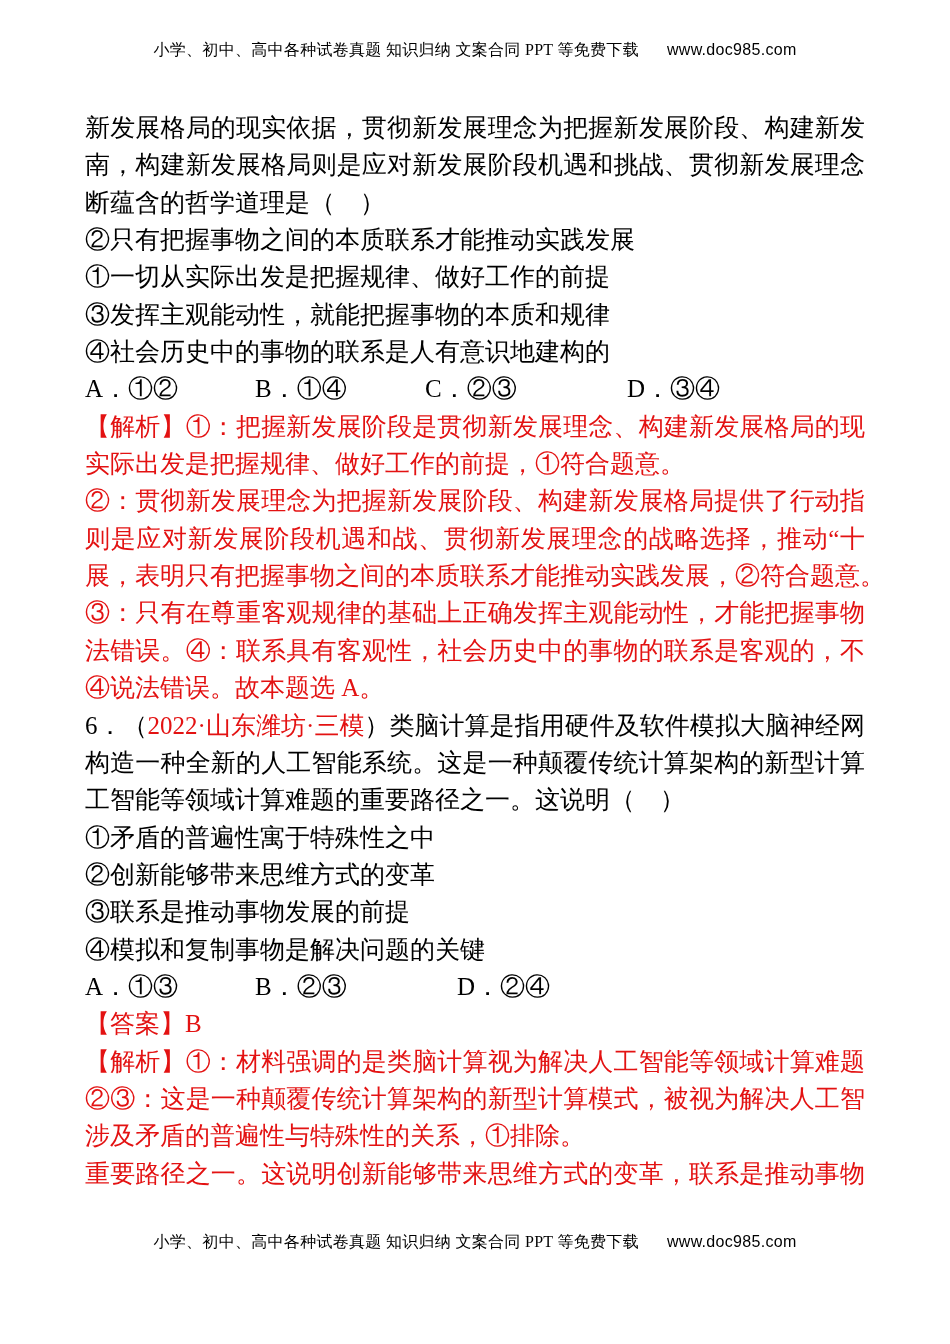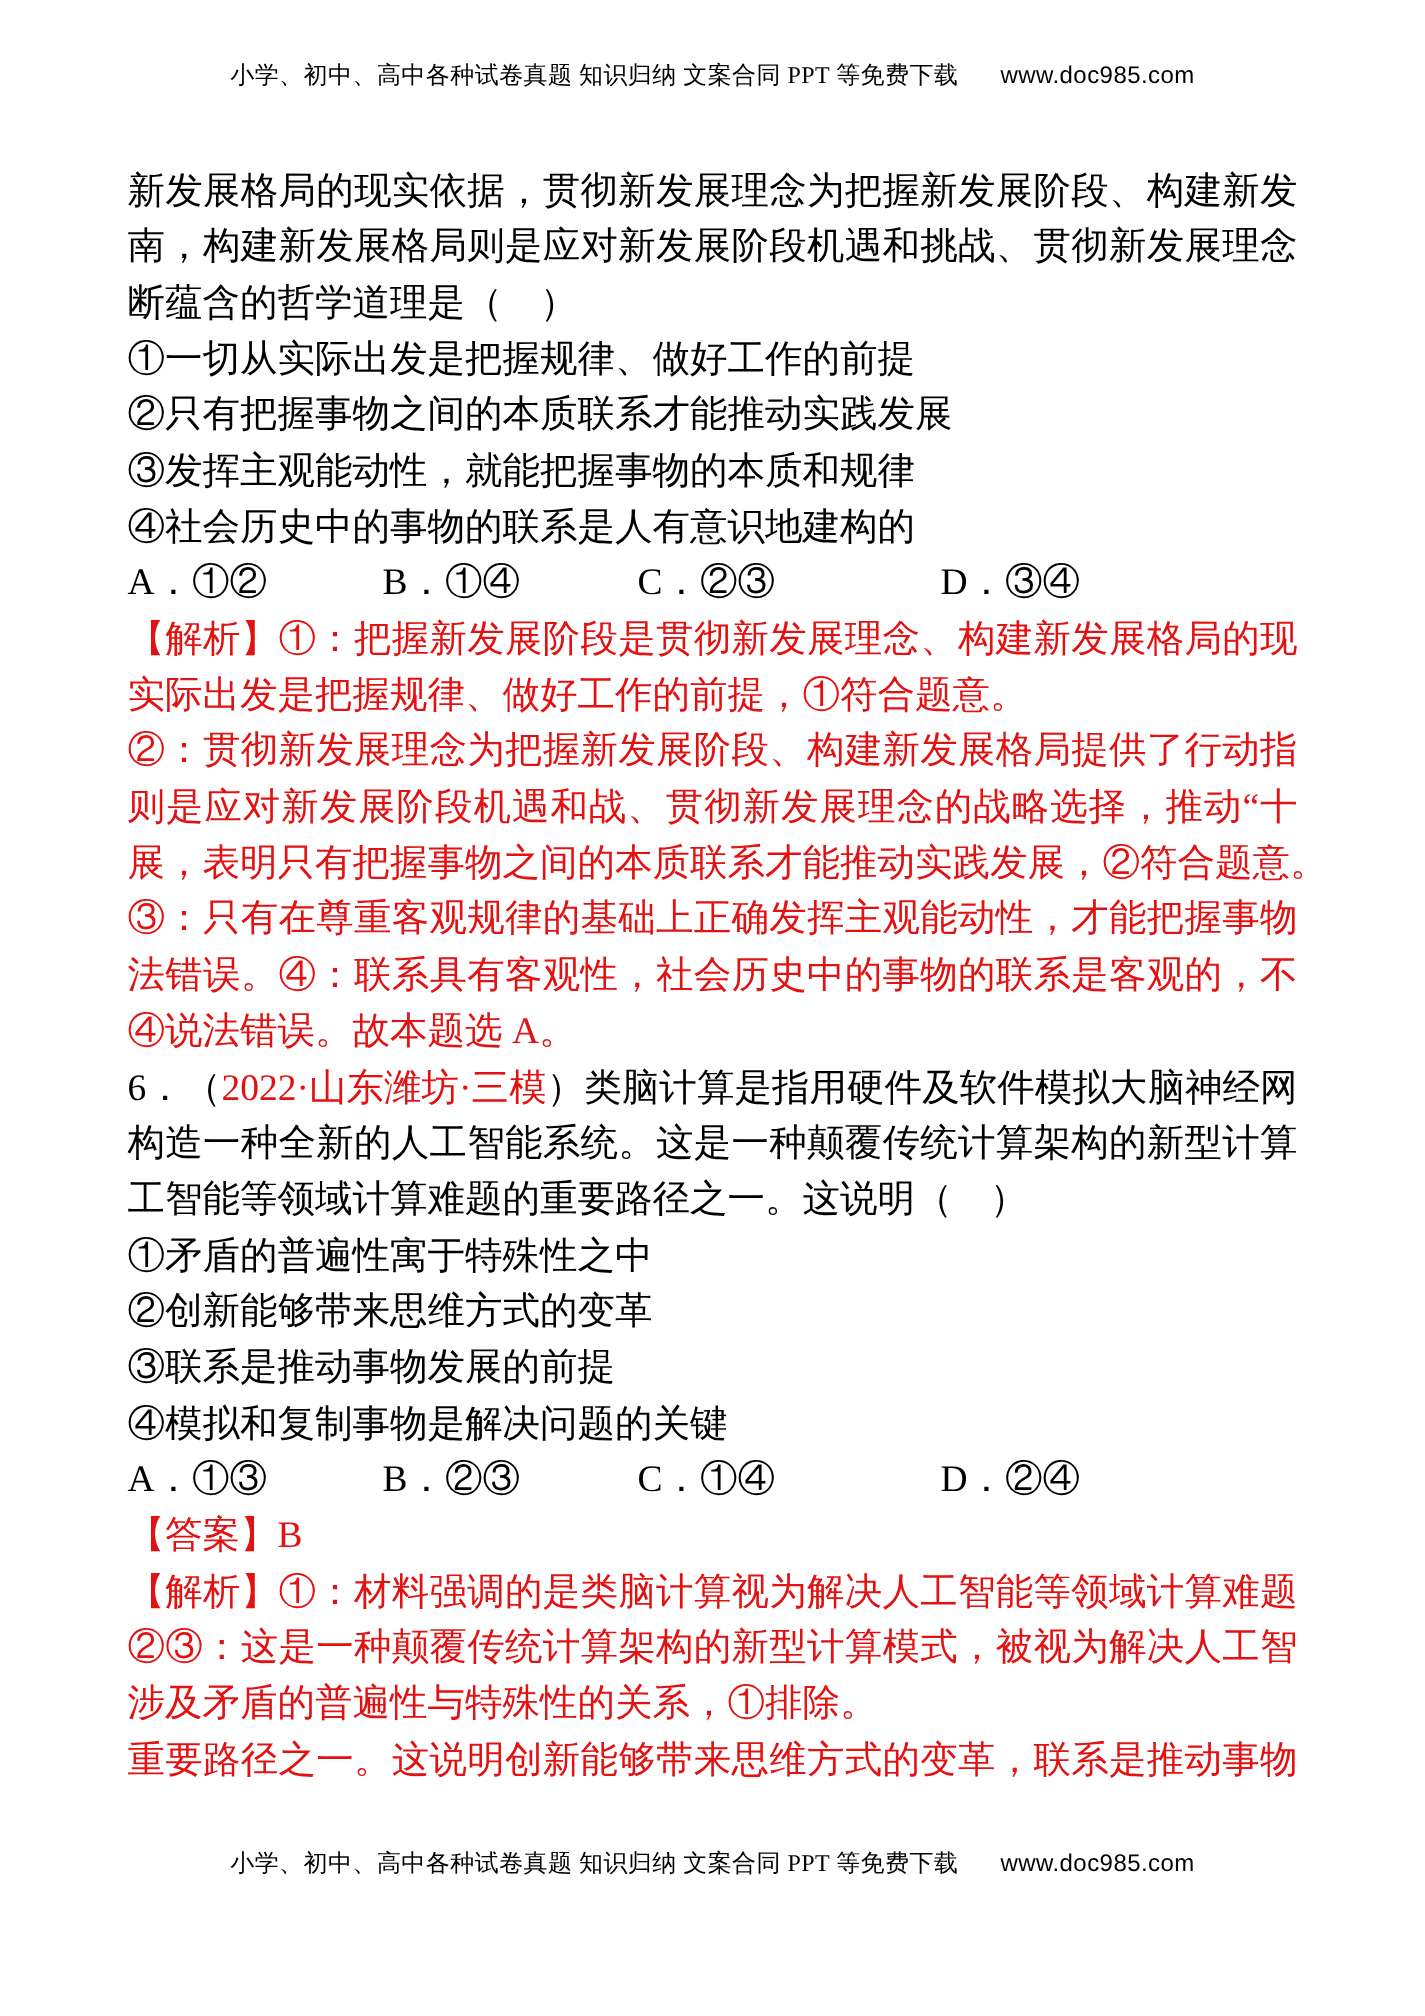--- a/index.html
+++ b/index.html
@@ -57,22 +57,22 @@
 <div class="page">
 
   <div class="edge-note header">
     <span>小学、初中、高中各种试卷真题 知识归纳 文案合同 PPT 等免费下载</span><span class="url">www.doc985.com</span>
   </div>
 
   <div id="doc-body">
       <div class="line j"><span class="c-k">新发展格局的现实依据，贯彻新发展理念为把握新发展阶段、构建新发展格局提供了行动指</span></div>
       <div class="line j"><span class="c-k">南，构建新发展格局则是应对新发展阶段机遇和挑战、贯彻新发展理念的战略选择。上述论</span></div>
       <div class="line"><span class="c-k">断蕴含的哲学道理是（　）</span></div>
+      <div class="line"><span class="c-k">②只有把握事物之间的本质联系才能推动实践发展</span></div>
       <div class="line"><span class="c-k">①一切从实际出发是把握规律、做好工作的前提</span></div>
-      <div class="line"><span class="c-k">②只有把握事物之间的本质联系才能推动实践发展</span></div>
       <div class="line"><span class="c-k">③发挥主观能动性，就能把握事物的本质和规律</span></div>
       <div class="line"><span class="c-k">④社会历史中的事物的联系是人有意识地建构的</span></div>
       <div class="line options">
         <span class="opt c-k">A．①②</span>
         <span class="opt c-k">B．①④</span>
         <span class="opt c-k">C．②③</span>
         <span class="opt c-k">D．③④</span>
       </div>
       <div class="line j"><span class="c-r">【解析】①：把握新发展阶段是贯彻新发展理念、构建新发展格局的现实依据，表明一切从</span></div>
       <div class="line"><span class="c-r">实际出发是把握规律、做好工作的前提，①符合题意。</span></div>
@@ -85,21 +85,20 @@
       <div class="line j"><span class="c-k">6．（</span><span class="c-r">2022·山东潍坊·三模</span><span class="c-k">）类脑计算是指用硬件及软件模拟大脑神经网络的结构与运行机制，</span></div>
       <div class="line j"><span class="c-k">构造一种全新的人工智能系统。这是一种颠覆传统计算架构的新型计算模式，被视为解决人</span></div>
       <div class="line"><span class="c-k">工智能等领域计算难题的重要路径之一。这说明（　）</span></div>
       <div class="line"><span class="c-k">①矛盾的普遍性寓于特殊性之中</span></div>
       <div class="line"><span class="c-k">②创新能够带来思维方式的变革</span></div>
       <div class="line"><span class="c-k">③联系是推动事物发展的前提</span></div>
       <div class="line"><span class="c-k">④模拟和复制事物是解决问题的关键</span></div>
       <div class="line options">
         <span class="opt c-k">A．①③</span>
         <span class="opt c-k">B．②③</span>
-        <span class="opt c-k">C．①④</span>
         <span class="opt c-k">D．②④</span>
       </div>
       <div class="line"><span class="c-r">【答案】B</span></div>
       <div class="line j"><span class="c-r">【解析】①：材料强调的是类脑计算视为解决人工智能等领域计算难题的重要路径之一，不</span></div>
       <div class="line j"><span class="c-r">②③：这是一种颠覆传统计算架构的新型计算模式，被视为解决人工智能等领域计算难题的</span></div>
       <div class="line"><span class="c-r">涉及矛盾的普遍性与特殊性的关系，①排除。</span></div>
       <div class="line j"><span class="c-r">重要路径之一。这说明创新能够带来思维方式的变革，联系是推动事物发展和存在的前提，</span></div>
     </div>
 
   <div class="edge-note footer">

